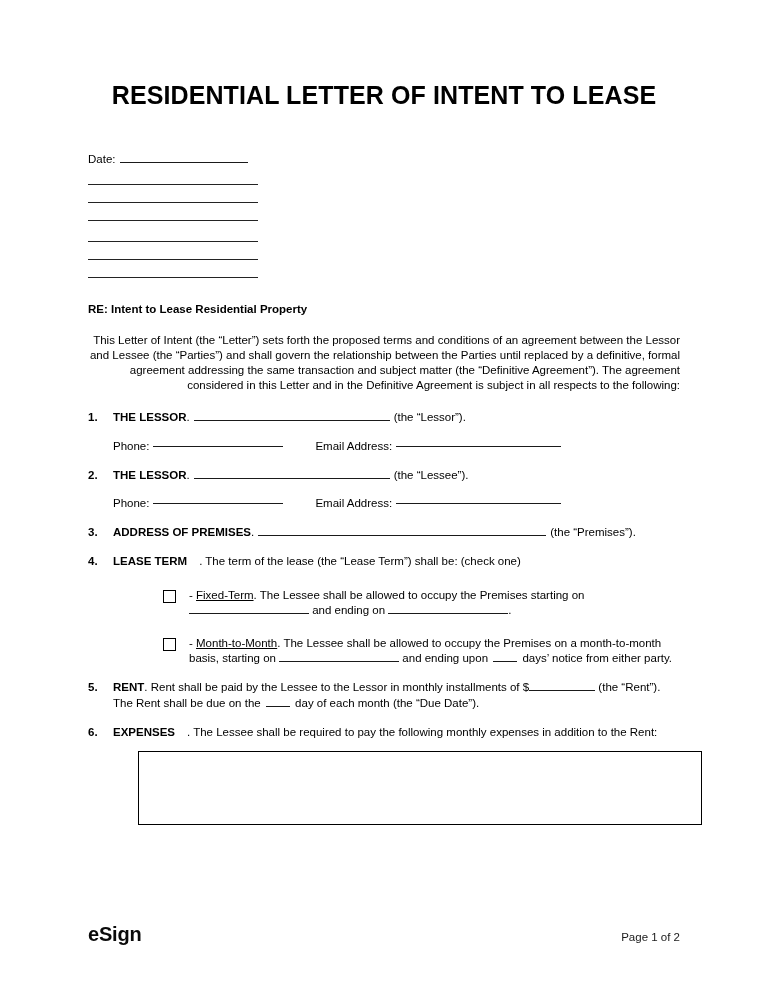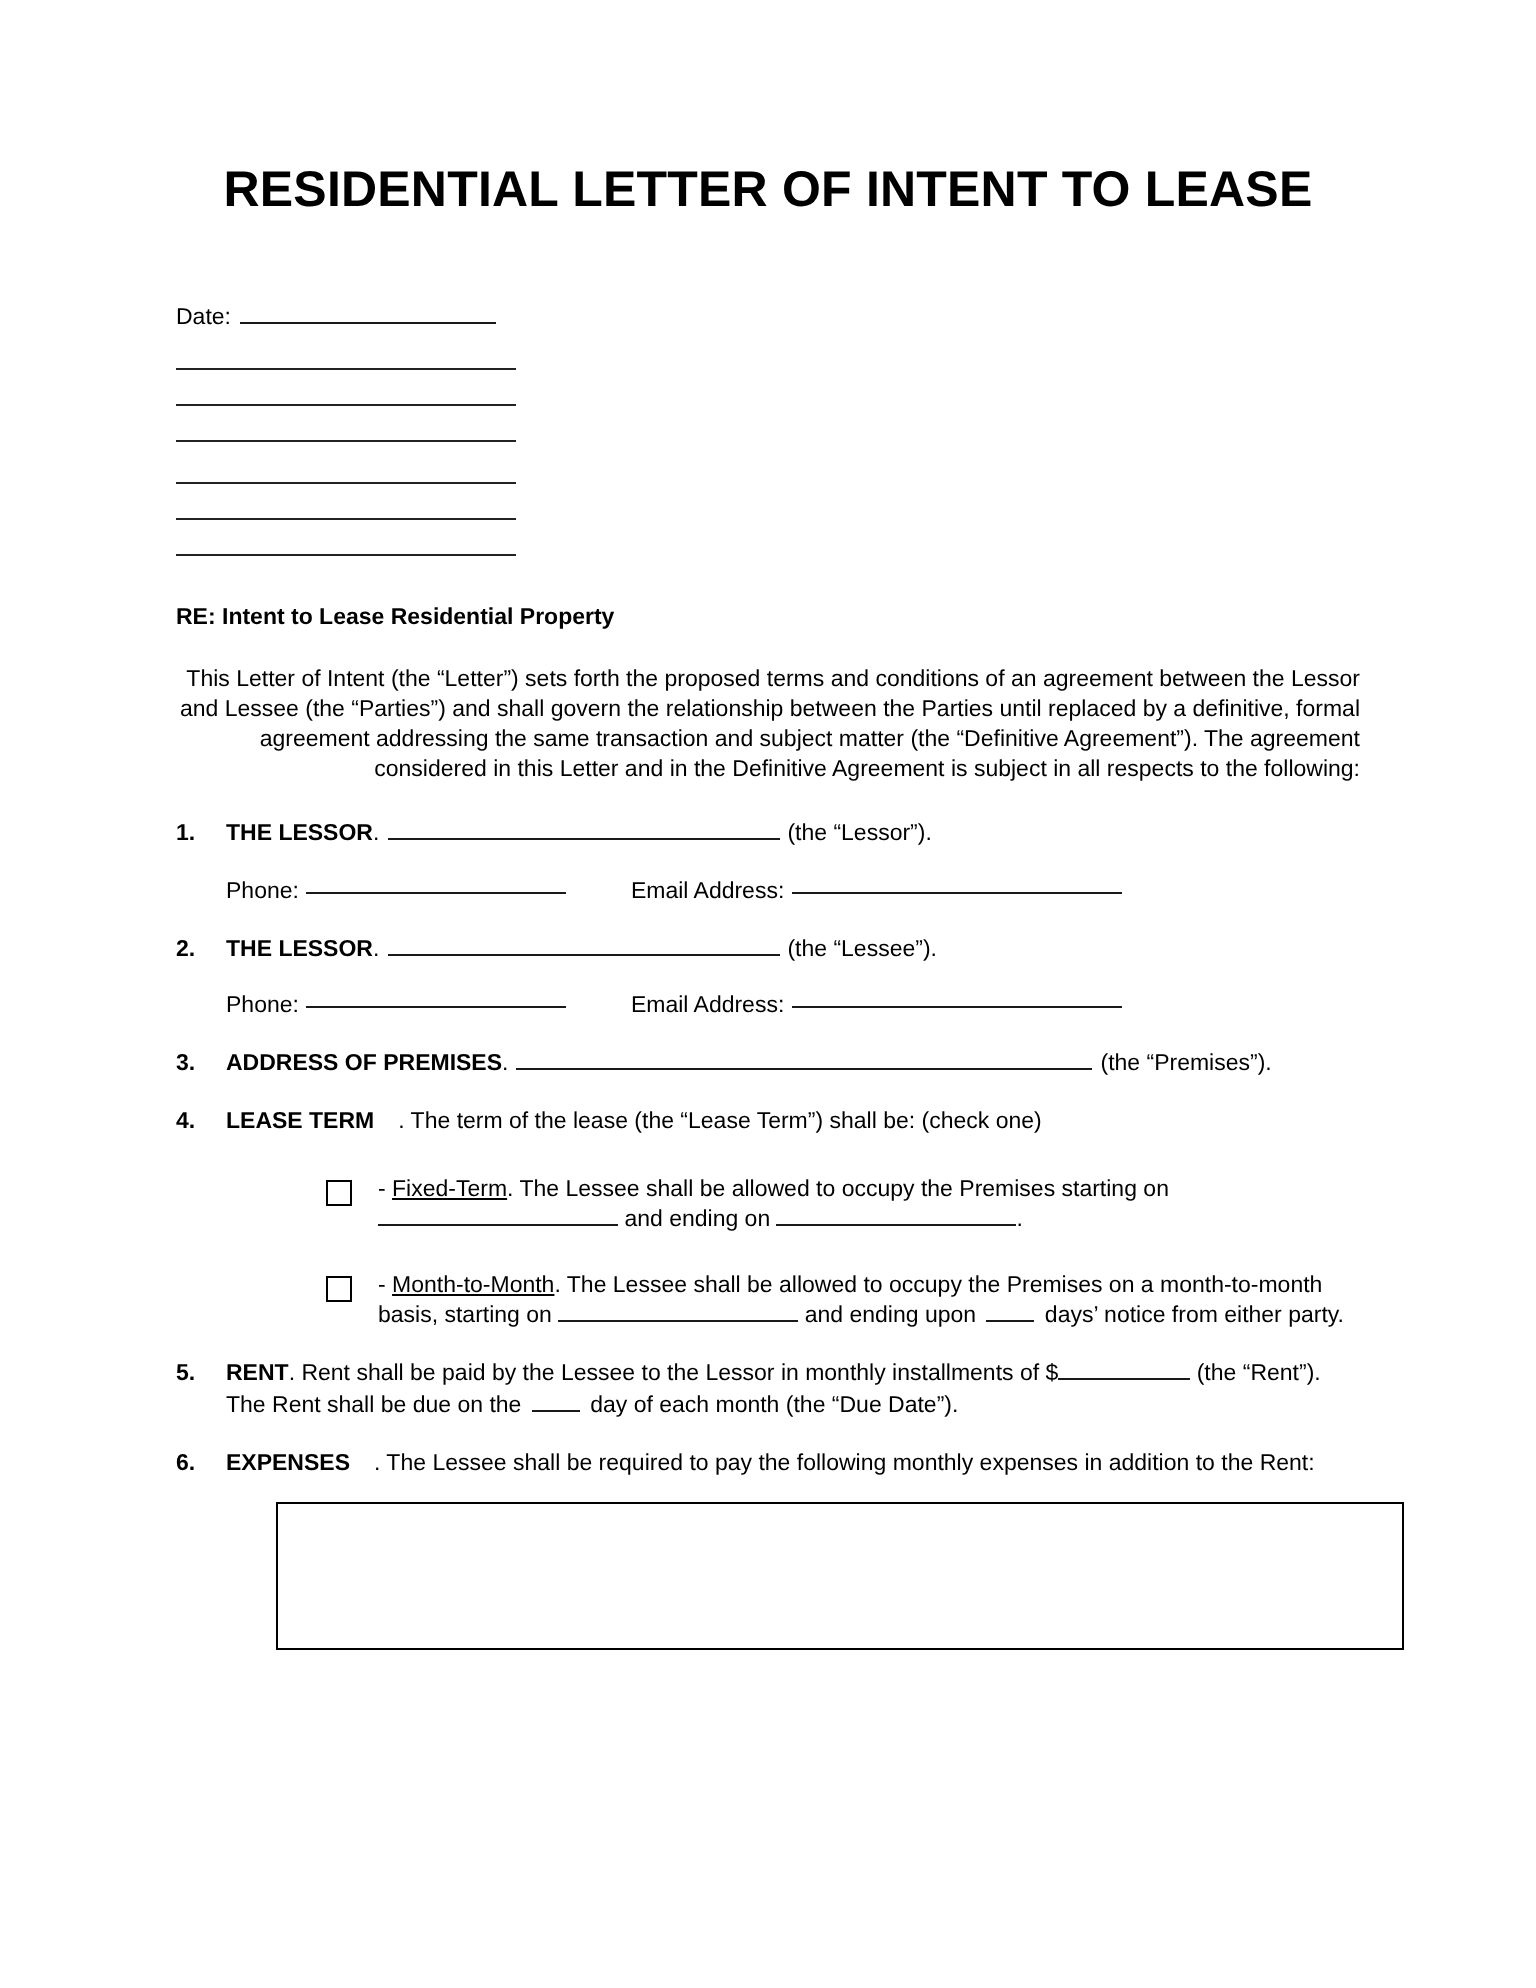--- a/index.html
+++ b/index.html
@@ -251,14 +251,18 @@
     </div>
 
     <div class="clause">
       <span class="clause-num">6.</span>
       <span class="clause-head">EXPENSES</span><span class="clause-body">. The Lessee shall be required to pay the following monthly expenses in addition to the Rent:</span>
       <div class="expenses-box"></div>
     </div>
 
   </div>
 
+  <div class="footer">
+    <span class="brand">eSign</span>
+    <span class="page-num">Page 1 of 2</span>
+  </div>
 
 </div>
 
 </body></html>

